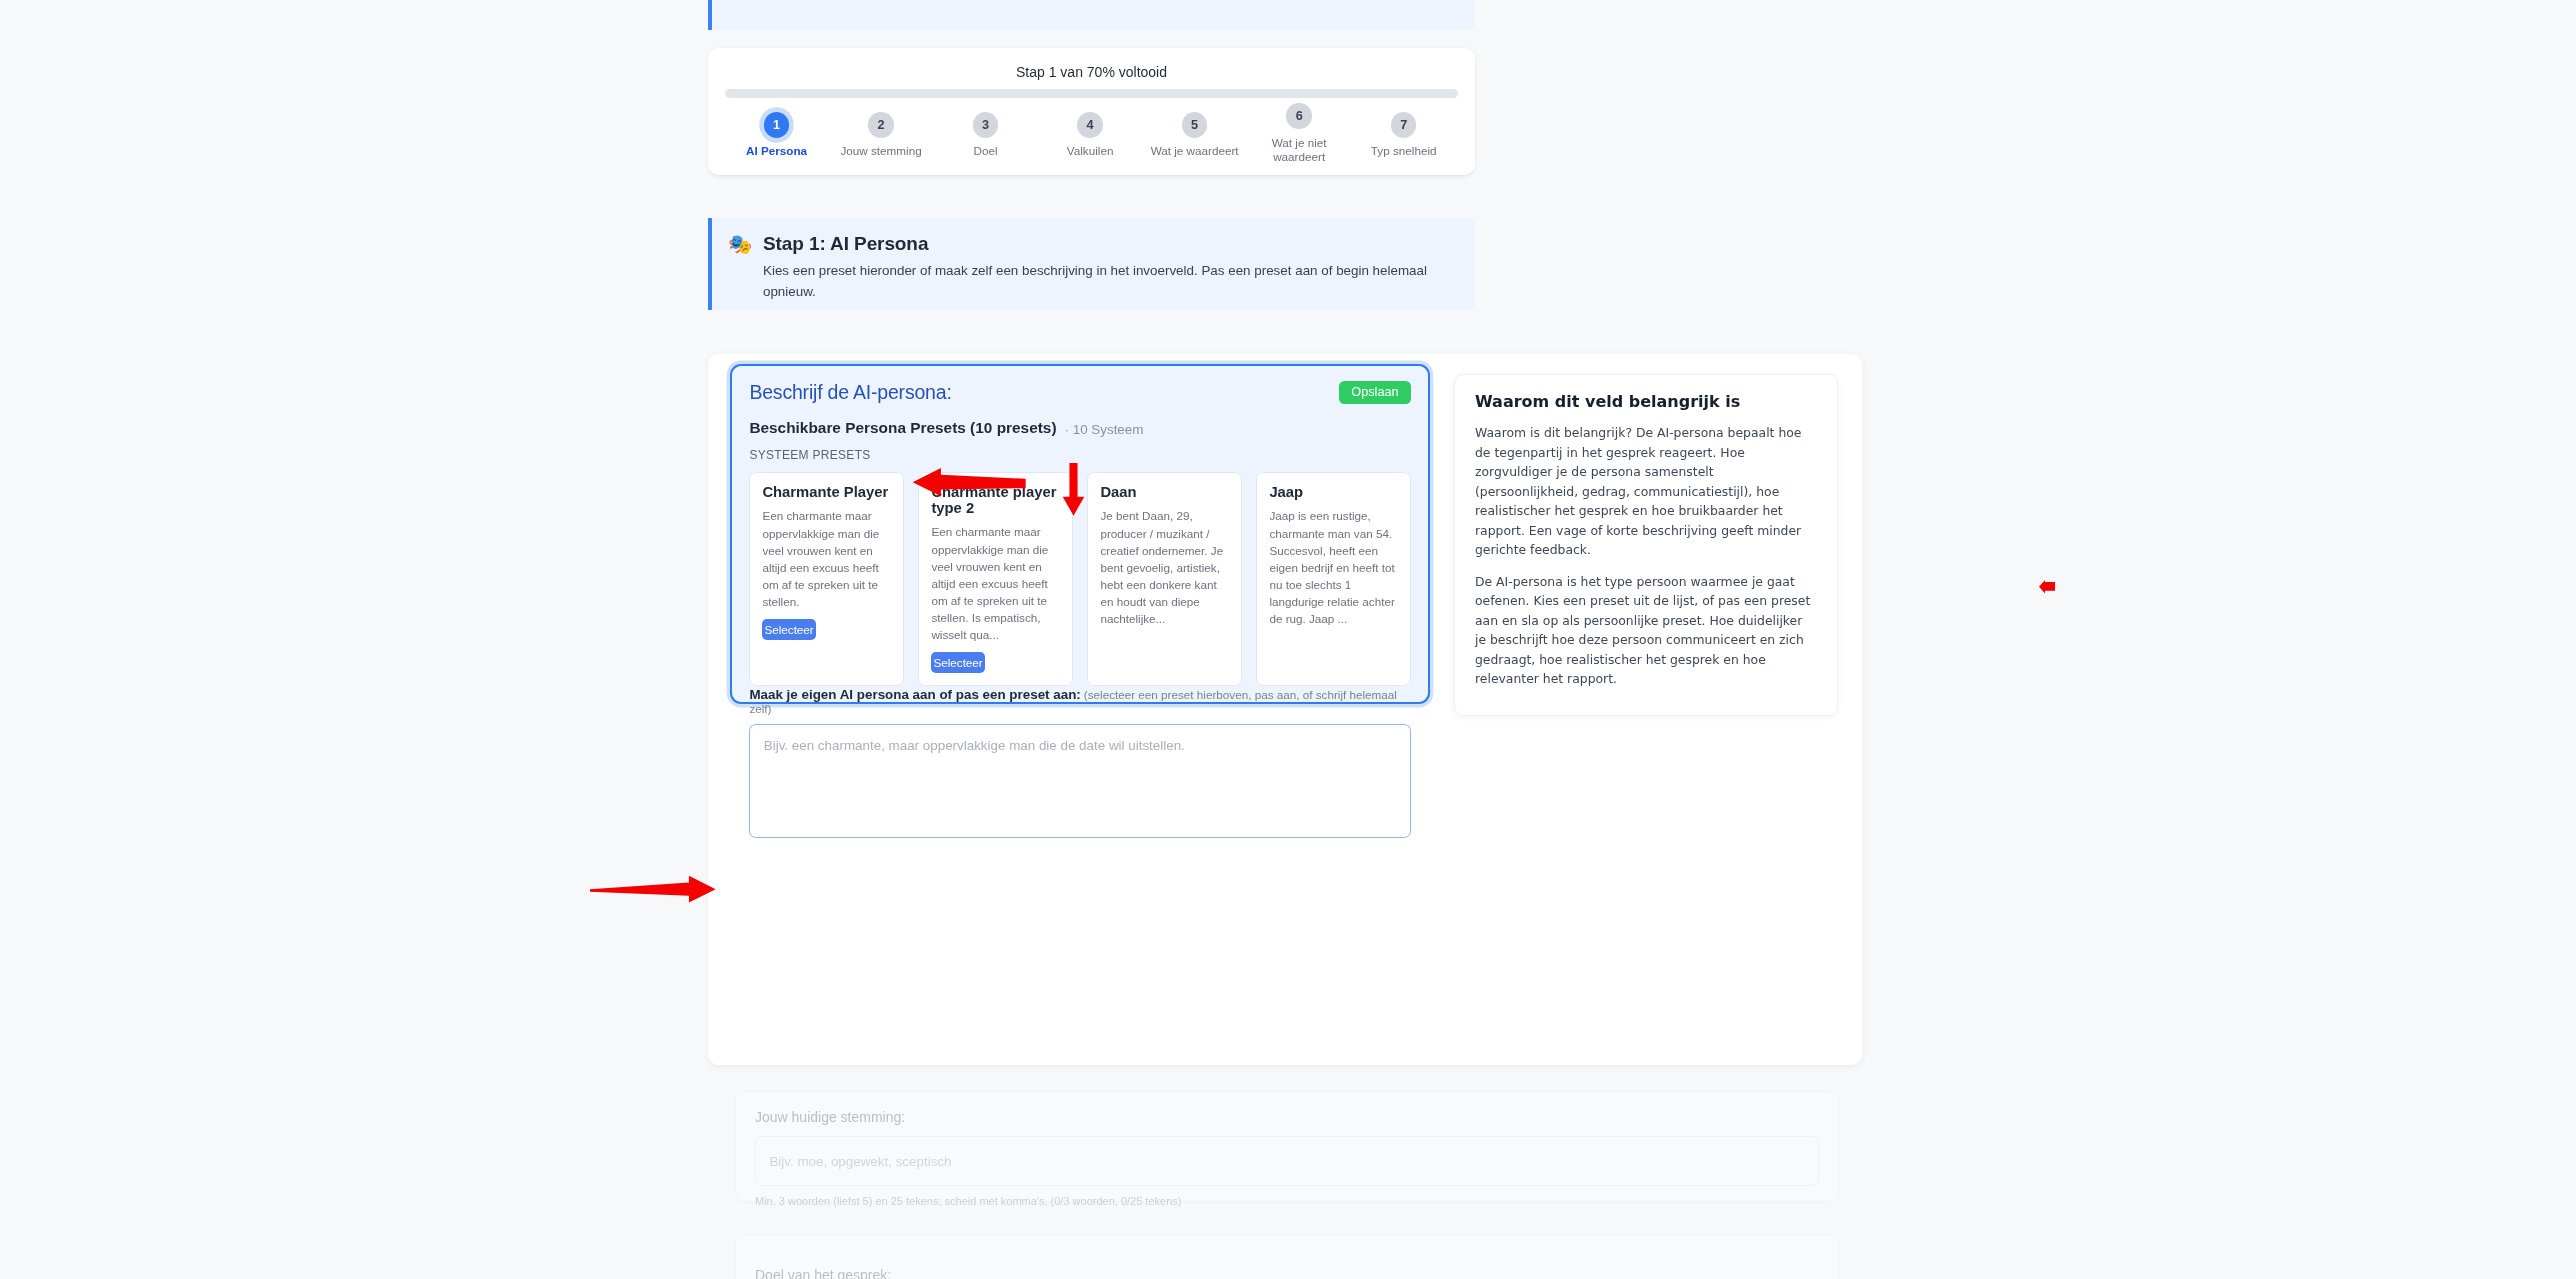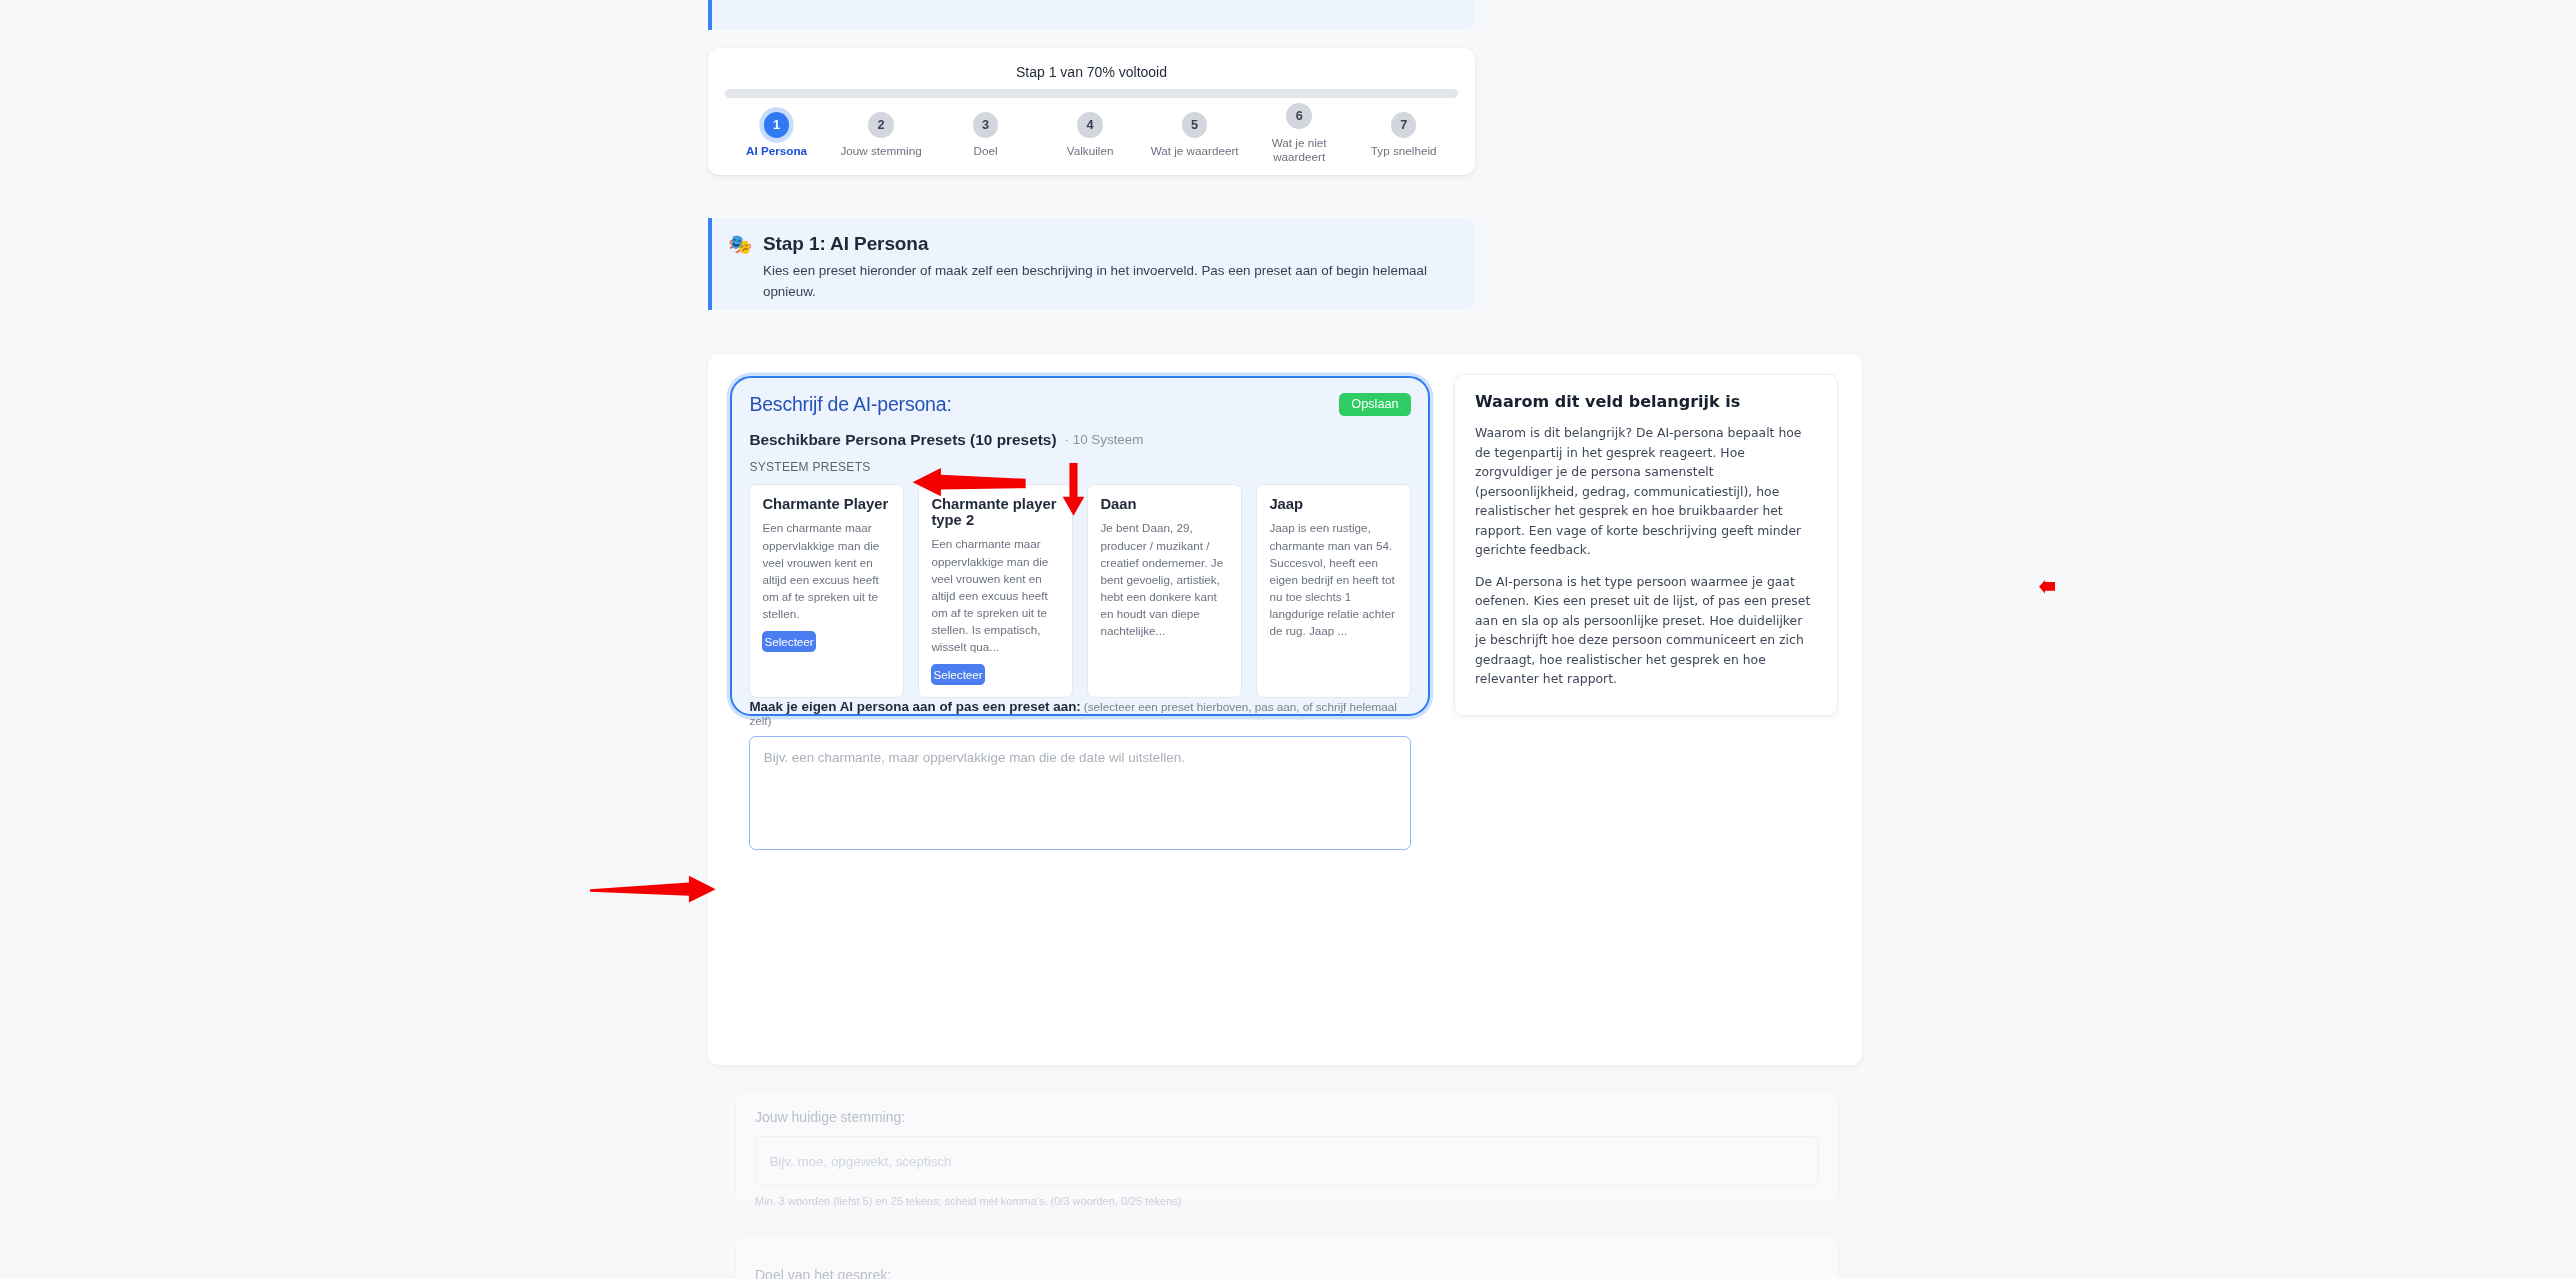--- a/index.html
+++ b/index.html
@@ -68,33 +68,33 @@
 
   
   .content-card {
     position: absolute; left: 708px; top: 354px; width: 1154px; height: 711px;
     background: #ffffff; border-radius: 10.7px;
     box-shadow: 0 1.3px 6.7px rgba(15,23,42,.05);
   }
 
   
   .persona-panel {
-    position: absolute; left: 730px; top: 376px; width: 700px; height: 340px;
-    background: #eef4fe; border: 2px solid #2f7af2; border-radius: 21px;
+    position: absolute; left: 730px; top: 364px; width: 700px; height: 340px;
+    background: #eef4fe; border: 2px solid #2f7af2; border-radius: 11px;
     box-shadow: 0 0 0 3.4px #cfe0fb;
     padding: 14.8px 17.4px 0 17.4px;
   }
   .persona-title-row { display: flex; justify-content: space-between; align-items: flex-start; }
   .persona-title { font-size: 19.5px; color: #2552b8; letter-spacing: -0.2px; }
   .save-btn {
     background: #2ecc62; color: #fff; border: none; border-radius: 5.4px;
     font-size: 12.7px; padding: 4.7px 12px; cursor: pointer;
     font-family: "Liberation Sans", sans-serif;
   }
-  .presets-head { margin-top: 14.8px; display: flex; align-items: center; gap: 8px; }
+  .presets-head { margin-top: 14.8px; display: flex; align-items: flex-end; gap: 8px; }
   .presets-head .ph-main { font-size: 15.4px; font-weight: bold; color: #1f2937; }
   .presets-head .ph-sub { font-size: 13.4px; color: #8b929e; }
   .sys-label { margin-top: 11.4px; font-size: 12px; color: #5c6370; letter-spacing: 0.3px; }
 
   .preset-grid {
     margin-top: 10px; display: grid; grid-template-columns: 1fr 1fr 1fr 1fr;
     gap: 10.7px 14.8px; max-height: 224px; overflow: hidden;
   }
   .preset-card {
     background: #fff; border: 0.7px solid #e3e7ec; border-radius: 7.4px;

